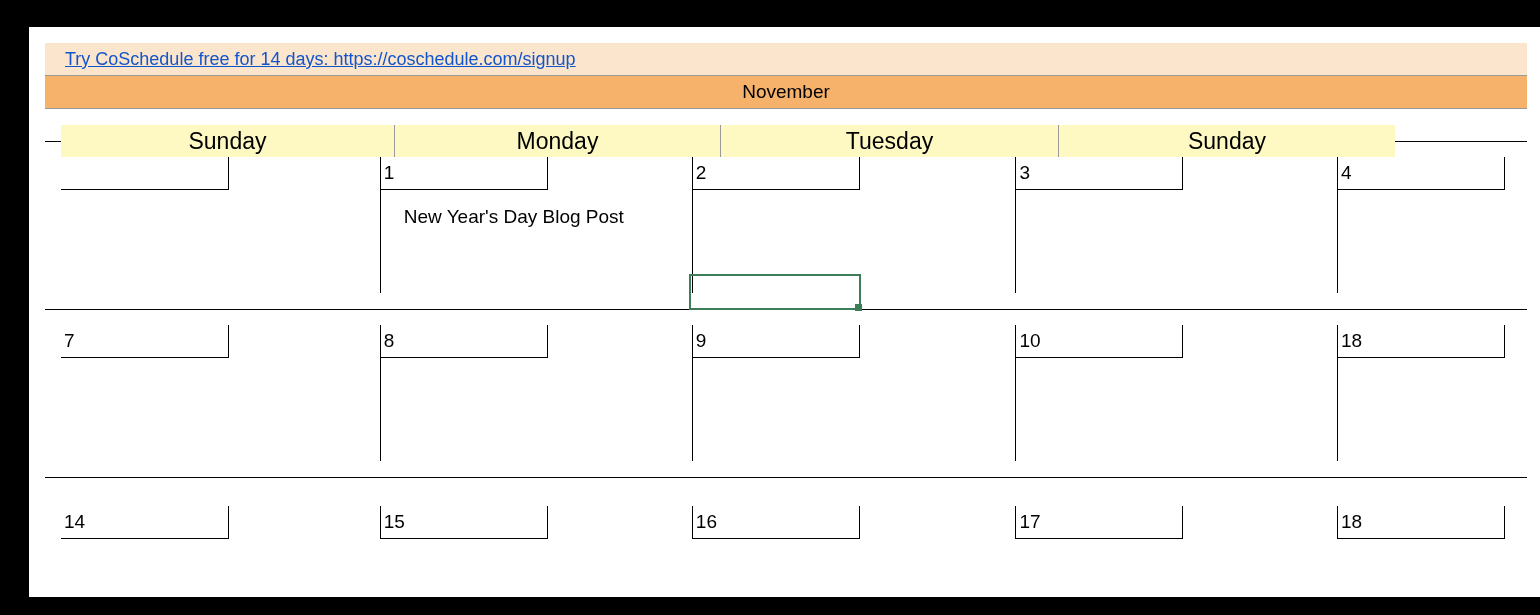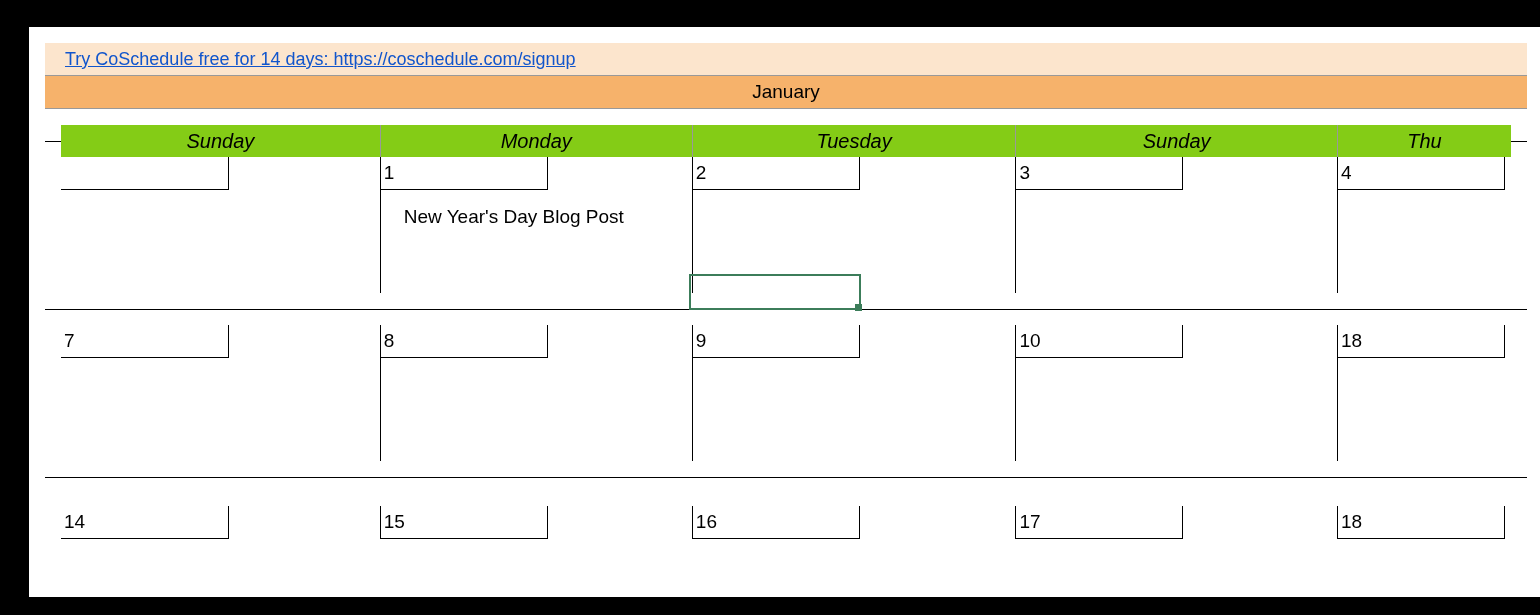--- a/index.html
+++ b/index.html
@@ -41,27 +41,26 @@
     justify-content: center;
     font-size: 19px;
     color: #000;
   }
   .days-row {
     display: flex;
     height: 26px;
     border-bottom: 1px solid #000;
   }
   .day-header {
-    background: #84cc16;
+    background: #fef9c3;
     border-right: 1px solid #999;
     display: flex;
     align-items: center;
     justify-content: center;
-    font-size: 20px;
-    font-style: italic;
+    font-size: 23px;
   }
   .day-header:last-child { border-right: none; }
   .col-sun { width: 334px; }
   .col-mon { width: 326px; }
   .col-tue { width: 338px; }
   .col-wed { width: 336px; }
   .col-thu { width: 180px; }
 
   .week-row {
     display: flex;
@@ -123,29 +122,28 @@
 </head>
 <body>
 
 <div class="sheet">
 
   <div class="promo-row">
     <a>Try CoSchedule free for 14 days: https://coschedule.com/signup</a>
   </div>
 
   <div class="month-row">
-    <span>January</span>
+    <span>November</span>
   </div>
 
   <div class="days-row">
     <div class="day-header col-sun">Sunday</div>
     <div class="day-header col-mon">Monday</div>
     <div class="day-header col-tue">Tuesday</div>
     <div class="day-header col-wed">Sunday</div>
-    <div class="day-header col-thu">Thu</div>
   </div>
 
   <div class="week-row">
     <div class="day-cell col-sun">
       <div class="date-box"></div>
     </div>
     <div class="day-cell col-mon">
       <div class="date-box">1</div>
       <div class="event-text">New Year's Day Blog Post</div>
     </div>

